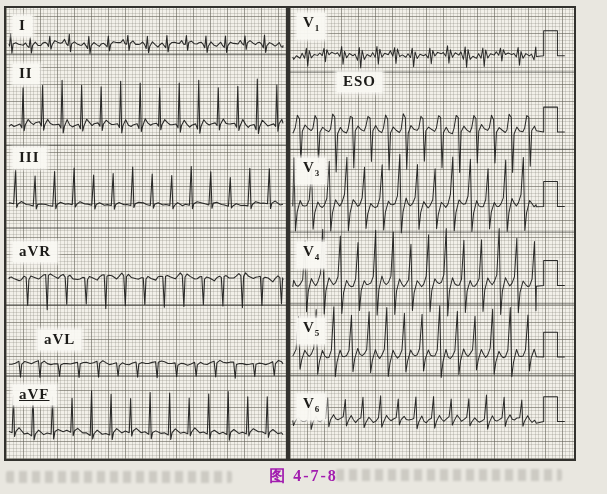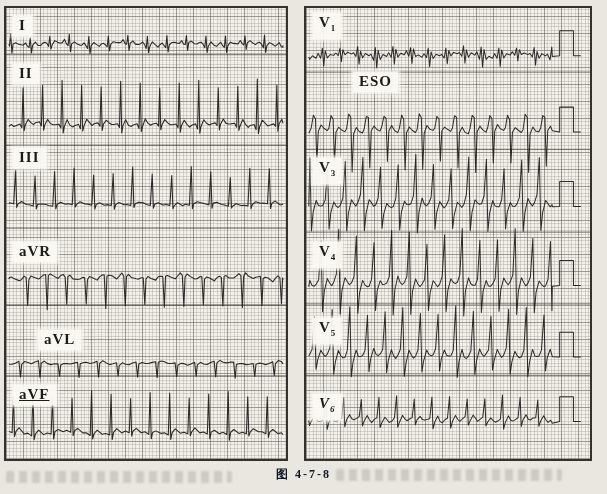--- a/index.html
+++ b/index.html
@@ -8,29 +8,29 @@
   .panel{position:absolute;top:6px;height:455px;box-sizing:border-box;
     border:2px solid #33322e;
     background-color:#f2f0e9;
     background-image:
       repeating-linear-gradient(90deg, rgba(96,94,84,.48) 0 1px, transparent 1px 17px),
       repeating-linear-gradient(0deg,  rgba(96,94,84,.48) 0 1px, transparent 1px 17px),
       repeating-linear-gradient(90deg, rgba(128,126,116,.26) 0 1px, transparent 1px 3.4px),
       repeating-linear-gradient(0deg,  rgba(128,126,116,.26) 0 1px, transparent 1px 3.4px);
   }
   .panel-left{left:4px;width:284px;}
-  .panel-right{left:304px;width:288px;}
+  .panel-right{left:288px;width:288px;}
   .trace-svg{position:absolute;left:0;top:0;width:100%;height:100%;}
   .lead-label{position:absolute;left:7px;background:rgba(249,248,243,.96);
     padding:0 6px 1px 6px;font-weight:bold;font-size:15px;color:#1c1b18;
     font-family:"Liberation Serif", serif;line-height:19px;letter-spacing:1px;
     box-shadow:0 0 3px 2px rgba(249,248,243,.85);}
   .lead-label sub{font-size:9px;letter-spacing:0;}
   .caption{position:absolute;left:0;right:0;top:466px;text-align:center;
-    font-weight:bold;font-size:12px;color:#0f172a;letter-spacing:2px;
+    font-weight:bold;font-size:16px;color:#a21caf;letter-spacing:2px;
     font-family:"Liberation Serif", serif;}
   .bleed{position:absolute;height:12px;opacity:.55;filter:blur(1.1px);border-radius:2px;
     background:repeating-linear-gradient(90deg, rgba(120,117,110,.45) 0 8px, rgba(120,117,110,0) 8px 13px);}
   .bleed-left{left:6px;top:471px;width:226px;}
   .bleed-right{left:336px;top:469px;width:226px;}
 </style>
 </head>
 <body>
 
 <div class="page">
@@ -70,19 +70,19 @@
         <polyline points="3.0,285.5 4.0,278.4 6.5,283.8 8.8,285.0 8.8,285.0 11.1,282.6 13.8,277.8 16.4,235.3 18.0,312.5 19.9,290.3 23.2,276.5 25.7,281.4 28.0,284.3 28.0,284.3 30.3,280.2 33.0,271.8 35.6,222.8 37.2,315.0 39.1,289.6 42.4,275.7 44.9,279.7 47.2,283.2 47.2,283.2 49.5,281.3 52.2,274.5 54.8,230.3 56.4,314.5 58.3,291.7 61.6,278.5 64.1,283.4 66.4,285.4 66.4,285.4 68.7,284.9 71.4,276.9 74.0,237.2 75.6,311.4 77.5,289.3 80.8,278.8 83.3,283.0 85.6,282.6 85.6,282.6 87.9,281.3 90.6,274.4 93.2,224.1 94.8,316.3 96.7,288.7 100.0,273.8 102.5,281.0 104.8,283.0 104.8,283.0 107.1,280.7 109.8,273.9 112.4,225.8 114.0,315.6 115.9,290.1 119.2,276.9 121.7,282.5 124.0,285.5 124.0,285.5 126.3,282.4 129.0,277.7 131.6,239.3 133.2,311.4 135.1,291.7 138.4,278.9 140.9,282.2 143.2,285.4 143.2,285.4 145.5,282.6 148.2,273.8 150.8,228.9 152.4,312.6 154.3,289.3 157.6,276.8 160.1,280.5 162.4,282.0 162.4,282.0 164.7,280.6 167.4,272.3 170.0,222.1 171.6,317.2 173.5,289.8 176.8,275.7 179.3,282.2 181.6,283.8 181.6,283.8 183.9,283.9 186.6,277.4 189.2,234.9 190.8,313.4 192.7,290.1 196.0,278.7 198.5,284.5 200.8,285.0 200.8,285.0 203.1,282.3 205.8,276.8 208.4,234.3 210.0,312.4 211.9,289.2 215.2,275.8 217.7,280.5 220.0,283.3 220.0,283.3 222.3,279.8 225.0,272.5 227.6,222.0 229.2,315.7 231.1,290.3 234.4,275.6 236.9,280.7 239.2,284.5 239.2,284.5 241.5,281.7 244.2,274.6 246.8,232.6 248.4,313.8 250.3,291.5 253.6,279.2 256.1,282.7 258.4,285.1 258.4,285.1 260.7,284.5 263.4,277.0 266.0,236.2 267.6,311.5 268.0,284.9 276.0,284.0 276.0,257.0 291.0,257.0 291.0,284.0 299.0,284.0" fill="none" stroke="#1b1b1a" stroke-width="1.1" stroke-linejoin="round" opacity="0.92"></polyline>
         <polyline points="3.0,360.6 4.0,359.2 6.6,353.6 9.3,317.7 10.9,375.3 12.8,364.7 16.1,354.5 18.6,358.5 20.9,361.3 20.9,361.3 23.2,358.8 25.8,352.3 28.5,310.2 30.1,380.5 32.0,367.0 35.3,354.8 37.8,360.5 40.1,362.8 40.1,362.8 42.4,362.3 45.0,354.4 47.7,307.1 49.3,383.4 51.2,367.1 54.5,354.4 57.0,361.4 59.3,361.5 59.3,361.5 61.6,360.3 64.2,354.9 66.9,316.5 68.5,378.0 70.4,363.6 73.7,352.6 76.2,359.0 78.5,360.4 78.5,360.4 80.8,358.5 83.4,354.0 86.1,312.6 87.7,378.9 89.6,365.6 92.9,353.9 95.4,360.6 97.7,363.6 97.7,363.6 100.0,359.7 102.6,353.7 105.3,308.1 106.9,383.0 108.8,368.5 112.1,354.5 114.6,359.6 116.9,363.2 116.9,363.2 119.2,360.9 121.8,354.2 124.5,314.3 126.1,378.3 128.0,366.0 131.3,354.3 133.8,359.1 136.1,360.7 136.1,360.7 138.4,359.5 141.0,352.6 143.7,315.3 145.3,377.2 147.2,363.9 150.5,354.3 153.0,360.0 155.3,360.8 155.3,360.8 157.6,360.6 160.2,354.7 162.9,306.2 164.5,384.2 166.4,367.3 169.7,353.7 172.2,362.3 174.5,363.5 174.5,363.5 176.8,360.9 179.4,355.1 182.1,312.0 183.7,380.8 185.6,365.7 188.9,353.1 191.4,358.8 193.7,361.3 193.7,361.3 196.0,358.2 198.6,354.2 201.3,317.6 202.9,376.0 204.8,365.2 208.1,353.8 210.6,358.8 212.9,362.4 212.9,362.4 215.2,359.5 217.8,352.3 220.5,309.8 222.1,380.5 224.0,367.2 227.3,355.7 229.8,360.5 232.1,362.7 232.1,362.7 234.4,361.6 237.0,354.5 239.7,308.1 241.3,383.3 243.2,367.4 246.5,353.7 249.0,360.7 251.3,361.4 251.3,361.4 253.6,360.7 256.2,354.1 258.9,316.1 260.5,377.0 262.4,363.0 265.7,353.4 268.0,361.5 276.0,362.0 276.0,335.0 291.0,335.0 291.0,362.0 299.0,362.0" fill="none" stroke="#1b1b1a" stroke-width="1.1" stroke-linejoin="round" opacity="0.92"></polyline>
         <polyline points="3.0,430.8 3.8,436.5 5.7,431.9 9.0,427.5 11.4,430.2 13.8,432.1 13.8,432.1 16.6,431.8 19.5,428.9 21.8,402.9 23.0,440.7 24.9,433.2 28.2,426.2 30.6,431.6 33.0,432.4 33.0,432.4 35.8,429.6 38.7,428.9 41.0,406.2 42.2,437.8 44.1,430.2 47.4,424.6 49.8,429.0 52.2,430.2 52.2,430.2 55.0,428.7 57.9,426.8 60.2,408.2 61.4,436.9 63.3,431.6 66.6,425.5 69.0,430.2 71.4,433.3 71.4,433.3 74.2,429.8 77.1,428.1 79.4,405.8 80.6,438.7 82.5,433.4 85.8,427.4 88.2,430.1 90.6,433.2 90.6,433.2 93.4,431.7 96.3,427.8 98.6,404.1 99.8,438.4 101.7,432.8 105.0,425.4 107.4,429.0 109.8,431.2 109.8,431.2 112.6,429.3 115.5,427.8 117.8,407.7 119.0,435.8 120.9,430.1 124.2,426.4 126.6,430.0 129.0,430.5 129.0,430.5 131.8,430.0 134.7,428.8 137.0,405.4 138.2,440.0 140.1,432.6 143.4,426.0 145.8,431.9 148.2,433.5 148.2,433.5 151.0,430.1 153.9,428.5 156.2,404.8 157.4,439.3 159.3,432.1 162.6,425.4 165.0,429.6 167.4,431.8 167.4,431.8 170.2,429.2 173.1,426.8 175.4,407.7 176.6,436.0 178.5,431.6 181.8,425.1 184.2,428.2 186.6,431.8 186.6,431.8 189.4,429.8 192.3,427.2 194.6,407.4 195.8,436.8 197.7,432.6 201.0,428.1 203.4,430.9 205.8,432.8 205.8,432.8 208.6,431.6 211.5,429.4 213.8,403.1 215.0,440.4 216.9,433.0 220.2,425.9 222.6,430.4 225.0,431.6 225.0,431.6 227.8,430.0 230.7,428.0 233.0,405.7 234.2,437.4 236.1,430.2 239.4,424.8 241.8,429.7 244.2,430.4 244.2,430.4 247.0,428.2 249.9,427.9 252.2,408.6 253.4,437.2 255.3,431.4 258.6,425.8 261.0,430.2 263.4,433.1 263.4,433.1 266.2,430.6 268.0,434.0 276.0,432.0 276.0,405.0 291.0,405.0 291.0,432.0 299.0,432.0" fill="none" stroke="#1b1b1a" stroke-width="1.1" stroke-linejoin="round" opacity="0.92"></polyline>
       </svg>
     <div class="labels" id="labels-1">
         <div class="lead-label" style="top: 5px;"><span>V</span><sub>1</sub></div>
         <div class="lead-label" style="top: 64px; margin-left: 40px;"><span>ESO</span></div>
         <div class="lead-label" style="top: 150px;"><span>V</span><sub>3</sub></div>
         <div class="lead-label" style="top: 234px;"><span>V</span><sub>4</sub></div>
         <div class="lead-label" style="top: 310px;"><span>V</span><sub>5</sub></div>
-        <div class="lead-label" style="top: 386px; font-style: italic;"><span>V</span><sub>6</sub></div>
+        <div class="lead-label" style="top: 386px;"><span>V</span><sub>6</sub></div>
       </div>
   </div>
   <div class="bleed bleed-left"></div>
   <div class="bleed bleed-right"></div>
   <div class="caption">图 4-7-8</div>
 </div>
 
 </body></html>

